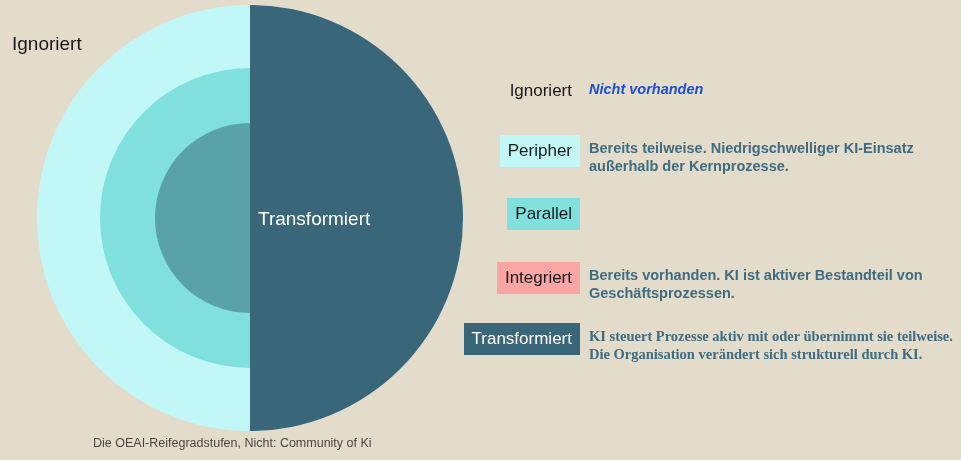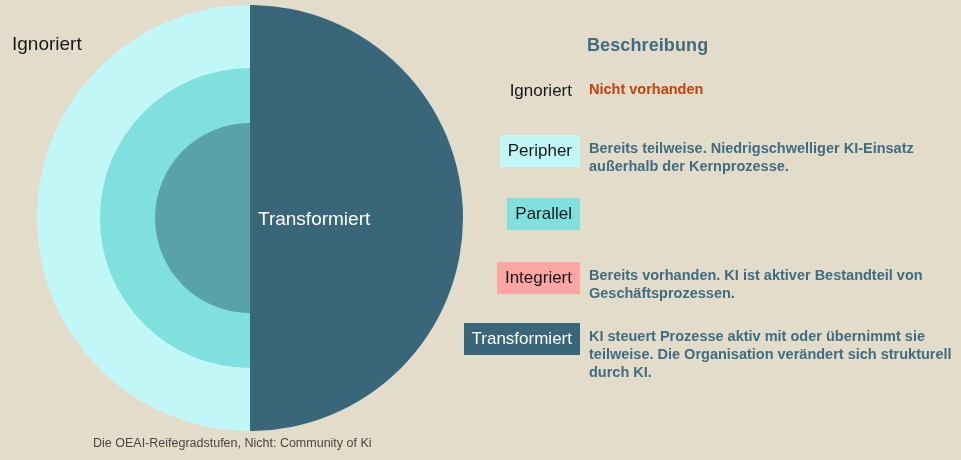--- a/index.html
+++ b/index.html
@@ -180,27 +180,26 @@
 
     <div class="diagram-label" id="label-ignoriert">Ignoriert</div>
 
     <div class="diagram-label" id="label-transformiert">Transformiert</div>
   </div>
 
   <div id="caption" style="color: rgb(74, 71, 65);">Die OEAI-Reifegradstufen, Nicht: Community of Ki</div>
 
   <div id="legend">
 
-    <div id="legend-header" style="color: rgb(63, 108, 128);">Beschreibung</div>
 
     <div class="legend-row" id="row-0">
       <div class="legend-badge-cell">
         <span class="legend-badge plain">Ignoriert</span>
       </div>
-      <div class="legend-desc" style="color: #c2410c;">Nicht vorhanden</div>
+      <div class="legend-desc" style="color: #1d4ed8; font-style: italic;">Nicht vorhanden</div>
     </div>
 
     <div class="legend-row" id="row-1">
       <div class="legend-badge-cell">
         <span class="legend-badge" id="badge-1" style="background: rgb(194, 247, 247); color: rgb(22, 25, 26);">Peripher</span>
       </div>
       <div class="legend-desc" style="color: rgb(63, 108, 128);">Bereits teilweise. Niedrigschwelliger KI-Einsatz außerhalb der Kernprozesse.</div>
     </div>
 
     <div class="legend-row" id="row-2">
@@ -213,17 +212,17 @@
       <div class="legend-badge-cell">
         <span class="legend-badge" id="badge-3" style="background: #fca5a5; color: rgb(22, 25, 26);">Integriert</span>
       </div>
       <div class="legend-desc" style="color: rgb(63, 108, 128);">Bereits vorhanden. KI ist aktiver Bestandteil von Geschäftsprozessen.</div>
     </div>
 
     <div class="legend-row" id="row-4">
       <div class="legend-badge-cell">
         <span class="legend-badge onDark" id="badge-4" style="background: rgb(58, 102, 121); color: rgb(255, 255, 255);">Transformiert</span>
       </div>
-      <div class="legend-desc" style="color: rgb(63, 108, 128);">KI steuert Prozesse aktiv mit oder übernimmt sie teilweise. Die Organisation verändert sich strukturell durch KI.</div>
+      <div class="legend-desc" style="color: rgb(63, 108, 128); font-family: Liberation Serif, serif;">KI steuert Prozesse aktiv mit oder übernimmt sie teilweise. Die Organisation verändert sich strukturell durch KI.</div>
     </div>
 
   </div>
 </div>
 
 </body></html>

